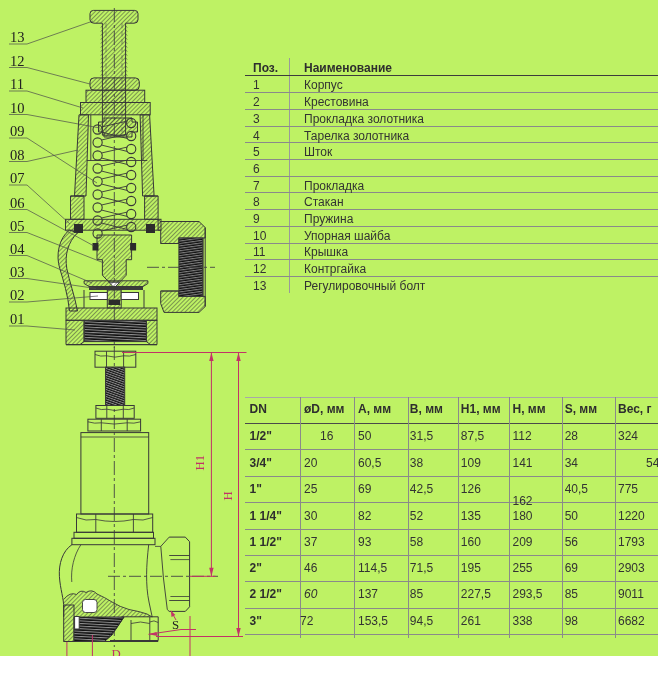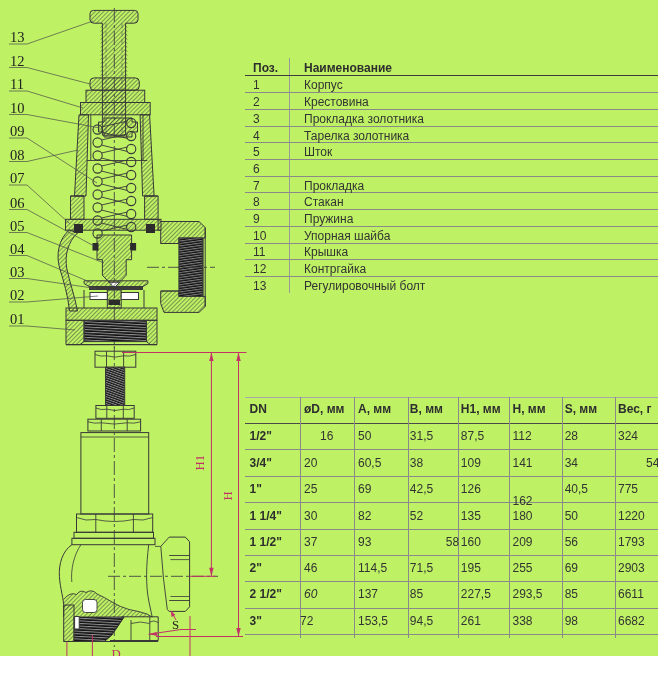--- a/index.html
+++ b/index.html
@@ -346,21 +346,21 @@
   <div class="t" style="left:358px;top:508.7px;">82</div>
   <div class="t" style="left:409.8px;top:508.7px;">52</div>
   <div class="t" style="left:460.8px;top:508.7px;">135</div>
   <div class="t" style="left:512.5px;top:508.7px;">180</div>
   <div class="t" style="left:564.7px;top:508.7px;">50</div>
   <div class="t" style="left:618px;top:508.7px;">1220</div>
 
   <div class="t b" style="left:249.6px;top:535.2px;">1 1/2"</div>
   <div class="t" style="left:304px;top:535.2px;">37</div>
   <div class="t" style="left:358px;top:535.2px;">93</div>
-  <div class="t" style="left:409.8px;top:535.2px;padding-left:36px;">58</div>
+  <div class="t" style="left:409.8px;top:535.2px;">58</div>
   <div class="t" style="left:460.8px;top:535.2px;">160</div>
   <div class="t" style="left:512.5px;top:535.2px;">209</div>
   <div class="t" style="left:564.7px;top:535.2px;">56</div>
   <div class="t" style="left:618px;top:535.2px;">1793</div>
 
   <div class="t b" style="left:249.6px;top:561.1px;">2"</div>
   <div class="t" style="left:304px;top:561.1px;">46</div>
   <div class="t" style="left:358px;top:561.1px;">114,5</div>
   <div class="t" style="left:409.8px;top:561.1px;">71,5</div>
   <div class="t" style="left:460.8px;top:561.1px;">195</div>
@@ -368,21 +368,21 @@
   <div class="t" style="left:564.7px;top:561.1px;">69</div>
   <div class="t" style="left:618px;top:561.1px;">2903</div>
 
   <div class="t b" style="left:249.6px;top:587.3px;">2 1/2"</div>
   <div class="t" style="left:304px;top:587.3px;font-style:italic;">60</div>
   <div class="t" style="left:358px;top:587.3px;">137</div>
   <div class="t" style="left:409.8px;top:587.3px;">85</div>
   <div class="t" style="left:460.8px;top:587.3px;">227,5</div>
   <div class="t" style="left:512.5px;top:587.3px;">293,5</div>
   <div class="t" style="left:564.7px;top:587.3px;">85</div>
-  <div class="t" style="left:618px;top:587.3px;">6611</div>
+  <div class="t" style="left:618px;top:587.3px;">9011</div>
 
   <div class="t b" style="left:249.6px;top:613.9px;">3"</div>
   <div class="t" style="left:300px;top:613.9px;">72</div>
   <div class="t" style="left:358px;top:613.9px;">153,5</div>
   <div class="t" style="left:409.8px;top:613.9px;">94,5</div>
   <div class="t" style="left:460.8px;top:613.9px;">261</div>
   <div class="t" style="left:512.5px;top:613.9px;">338</div>
   <div class="t" style="left:564.7px;top:613.9px;">98</div>
   <div class="t" style="left:618px;top:613.9px;">6682</div>
 </div>

